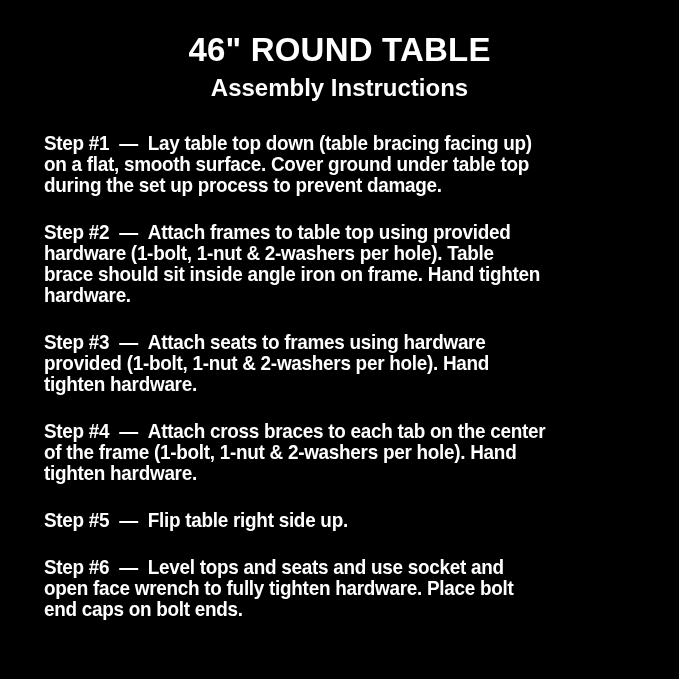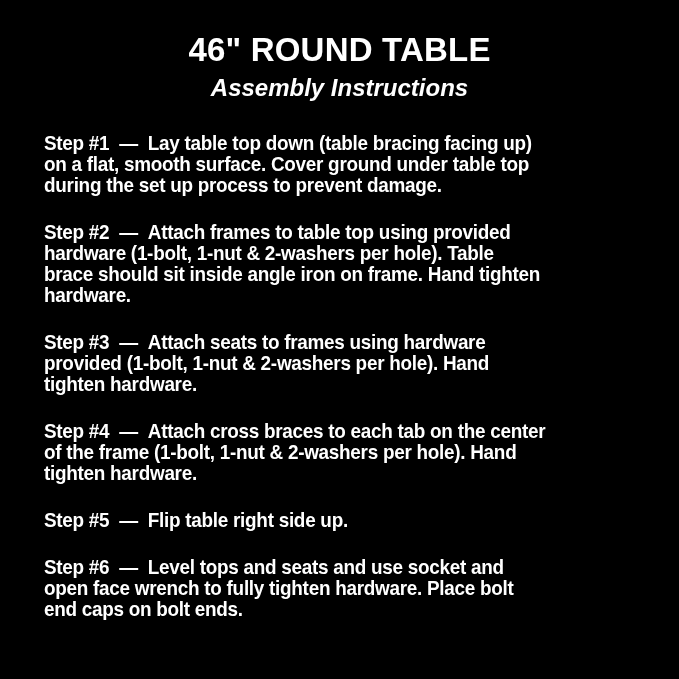--- a/index.html
+++ b/index.html
@@ -29,21 +29,20 @@
     font-size: 33px;
     line-height: 1.2;
     font-weight: bold;
     letter-spacing: 0.2px;
   }
   h2.subtitle {
     margin: 4px 0 0 0;
     font-size: 24px;
     line-height: 1.2;
     font-weight: bold;
-    font-style: italic;
   }
   .steps {
     margin-top: 30px;
     width: 656px;
     transform: scaleX(0.90);
     transform-origin: 0 0;
   }
   .step {
     margin: 0 0 26px 0;
     font-size: 21px;

